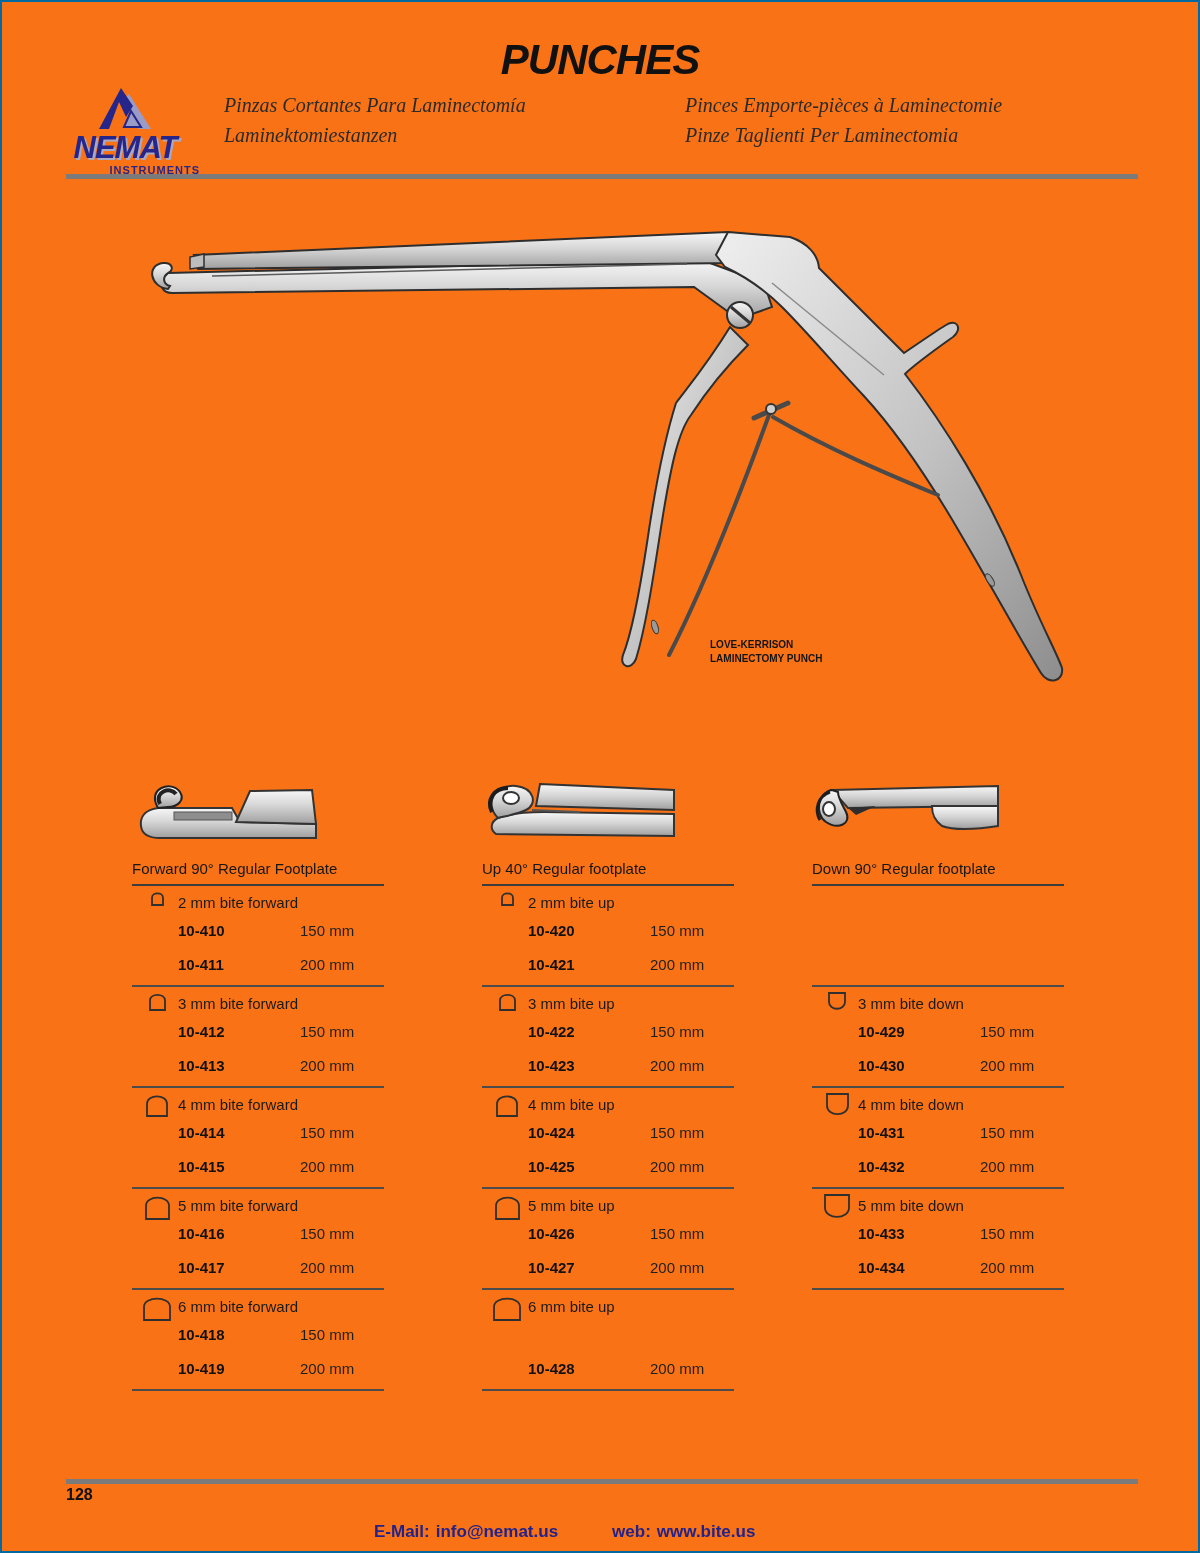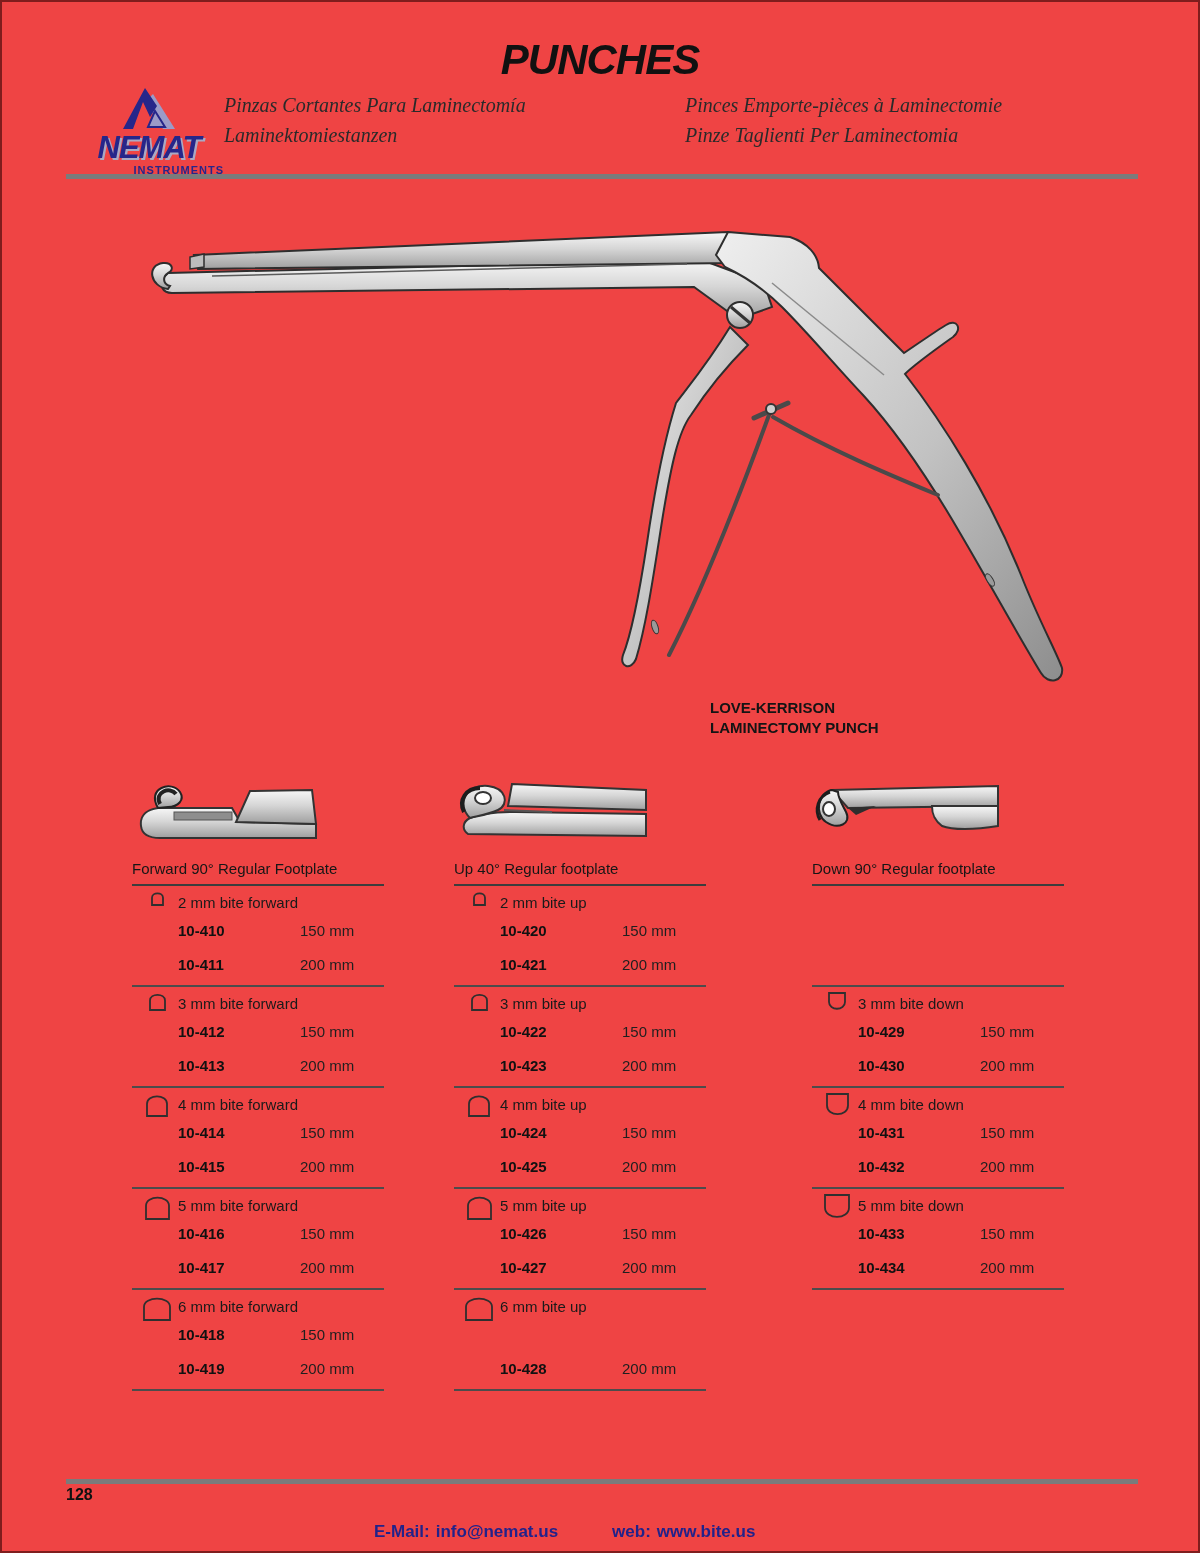--- a/index.html
+++ b/index.html
@@ -1,53 +1,53 @@
 <!DOCTYPE html>
 <html><head>
 <meta charset="utf-8">
 <style>
   html,body{margin:0;padding:0;background:#dcdcdc;}
   .page{
-    position:relative;width:1200px;height:1553px;background:#ef4444;
-    margin:0 auto;overflow:hidden;border:2px solid #7f1d1d;box-sizing:border-box;
+    position:relative;width:1200px;height:1553px;background:#f97316;
+    margin:0 auto;overflow:hidden;border:2px solid #0369a1;box-sizing:border-box;
     font-family:"Liberation Sans","DejaVu Sans",sans-serif;color:#1c1c1c;
   }
   .title{
     position:absolute;left:0;top:34px;width:100%;text-align:center;
     font-size:42px;font-weight:bold;font-style:italic;letter-spacing:-1px;color:#111;
   }
   
-  .logo{position:absolute;left:68px;top:84px;width:158px;text-align:center;}
+  .logo{position:absolute;left:44px;top:84px;width:158px;text-align:center;}
   .logo-mark{display:block;margin:0 auto;}
   .logo-name{
     font-size:31px;font-weight:bold;font-style:italic;color:#26268a;line-height:1;
     letter-spacing:-1px;text-shadow:2px 2px 0 #a9a9c4;margin-top:2px;
   }
   .logo-sub{
     font-size:11px;font-weight:bold;color:#26268a;letter-spacing:1px;
     text-align:right;padding-right:4px;margin-top:1px;
   }
   .subtitle{
     position:absolute;top:88px;font-family:"Liberation Serif","DejaVu Serif",serif;
     font-style:italic;font-size:20px;line-height:30px;color:#2a2a2a;
   }
   .subtitle.left{left:222px;}
   .subtitle.right{left:683px;}
   .rule{position:absolute;left:64px;width:1072px;height:5px;background:#7b7b7b;}
   .rule.top{top:172px;}
   .rule.bottom{top:1477px;}
   .instrument{position:absolute;left:140px;top:225px;width:950px;height:470px;}
   .figure-label{
-    position:absolute;left:708px;top:696px;font-size:15px;font-weight:bold;
+    position:absolute;left:708px;top:636px;font-size:10px;font-weight:bold;
     line-height:1.35;color:#141414;
   }
   
   .column{position:absolute;top:778px;width:258px;}
   .column.c0{left:130px;}
-  .column.c1{left:452px;}
+  .column.c1{left:480px;}
   .column.c2{left:810px;}
   .footplate{height:66px;position:relative;}
   .footplate svg{display:block;}
   .col-header{margin:14px 0 7px 0;font-size:15px;font-weight:normal;color:#161616;}
   .header-rule{margin-top:5px;height:2px;background:#3d3d3d;width:252px;}
   .groups{width:252px;}
   .group{position:relative;height:101px;box-sizing:border-box;border-bottom:2px solid #4c4c4c;}
   .group-spacer{height:101px;box-sizing:border-box;border-bottom:2px solid #4c4c4c;}
   .group .bite{position:absolute;top:5px;}
   .g-label{position:absolute;left:46px;top:8px;font-size:15px;color:#1a1a1a;white-space:nowrap;}

